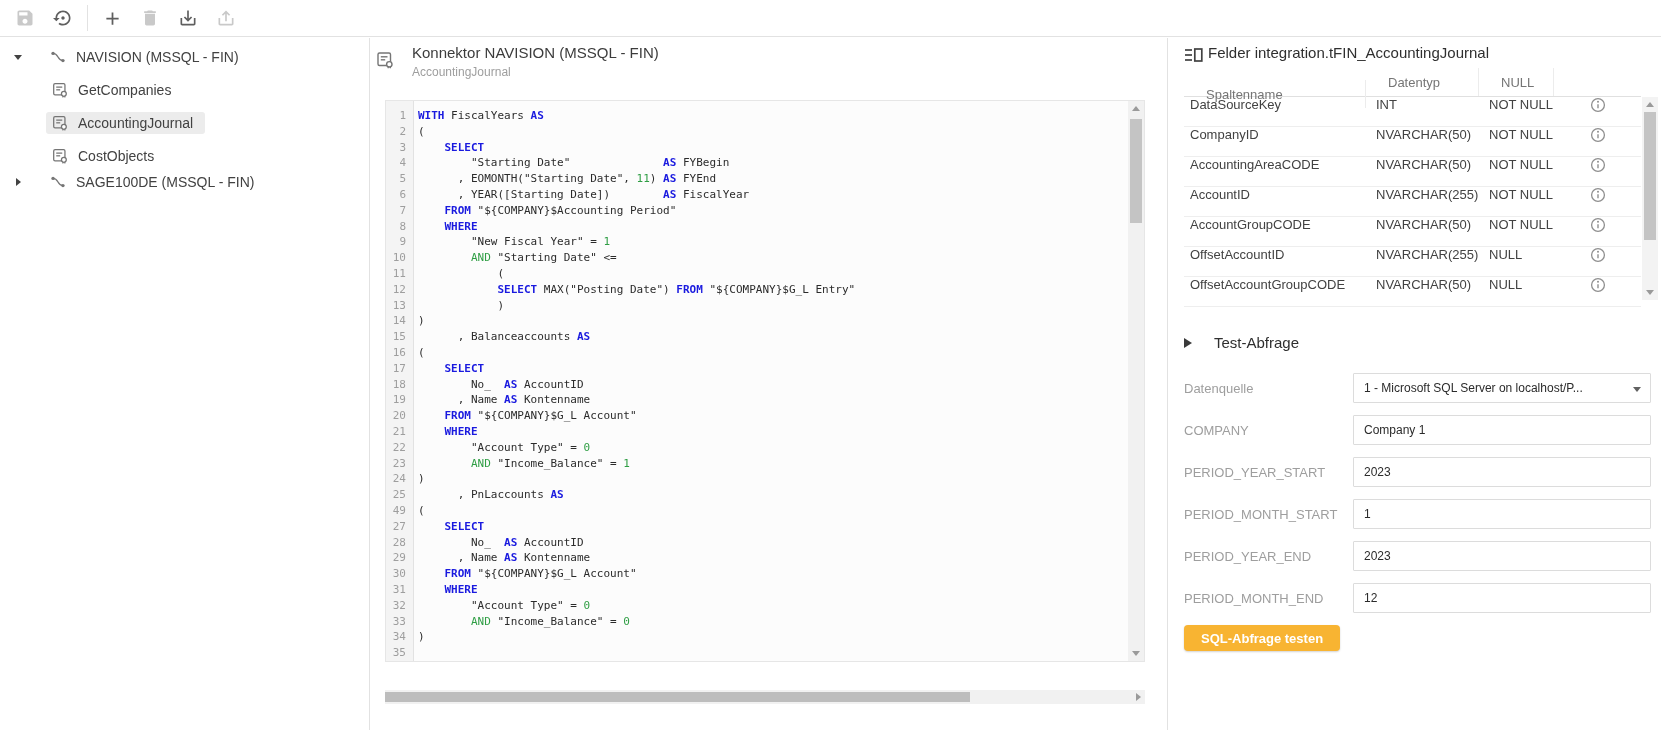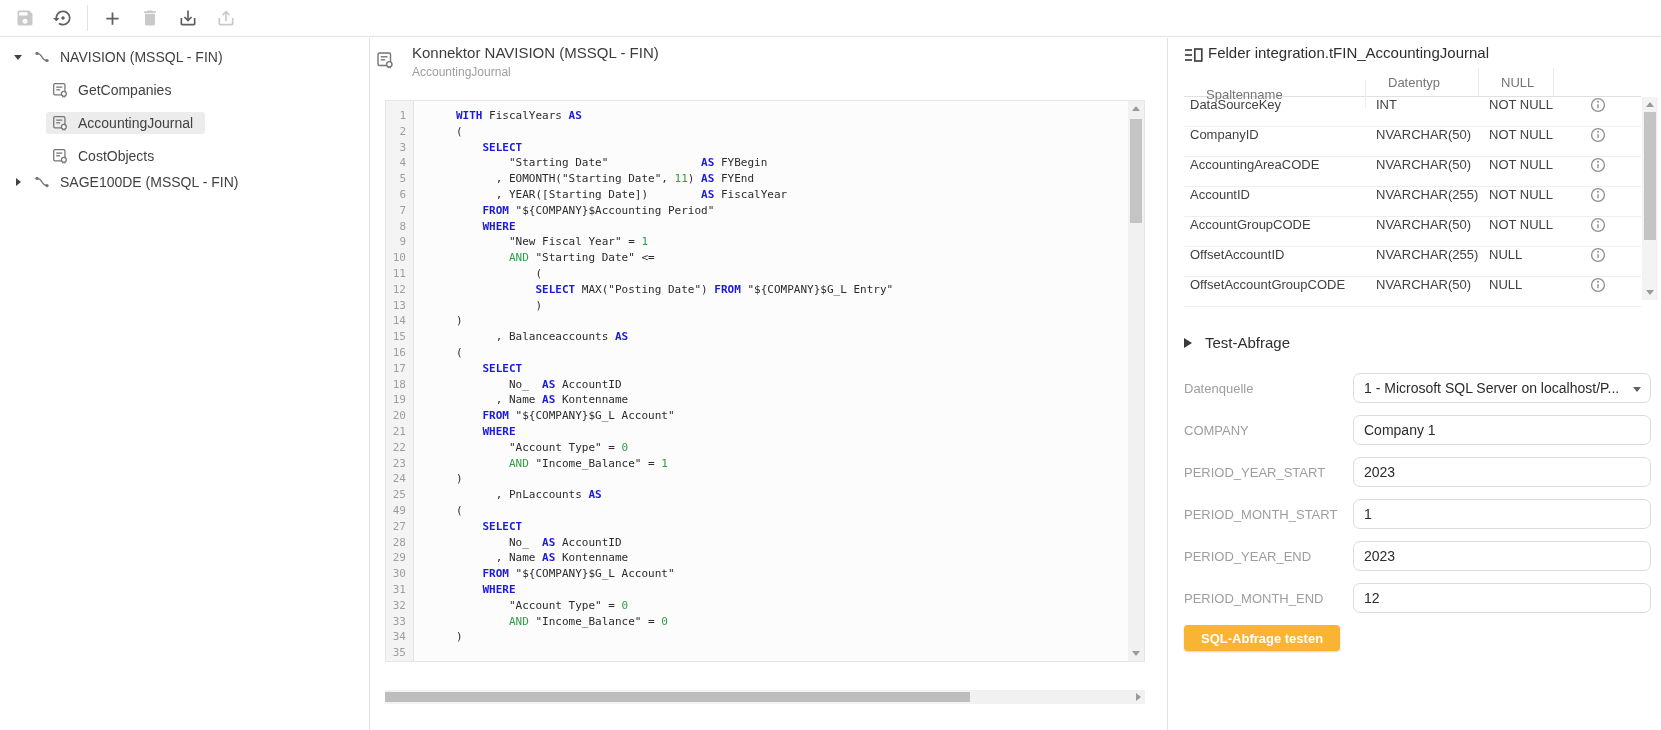--- a/index.html
+++ b/index.html
@@ -9,41 +9,41 @@
   .toolbar{position:absolute;top:0;left:0;width:1661px;height:37px;box-sizing:border-box;
            border-bottom:1px solid #e2e2e2;display:flex;align-items:center;padding-left:6px;background:#fff;}
   .tb-btn{width:38px;height:30px;display:flex;align-items:center;justify-content:center;cursor:pointer;}
   .tb-btn svg{fill:#5f5f5f;}
   .tb-btn.dis svg{fill:#c9c9c9;}
   .tb-sep{width:1px;height:26px;background:#e2e2e2;margin:0 5px;}
   
   .sidebar{position:absolute;top:38px;left:0;width:370px;bottom:0;box-sizing:border-box;border-right:1px solid #e2e2e2;background:#fff;}
   .tree{padding-top:7px;}
   .trow{height:24px;display:flex;align-items:center;font-size:14px;color:#424242;cursor:pointer;}
-  .trow.lv0{padding-left:8px;}
+  .trow.lv0{padding-left:8px;gap:16px;}
   .trow.lv1{padding-left:46px;margin-top:9px;}
   .trow.lv0.gap{margin-top:2px;}
   .caret{width:20px;display:flex;align-items:center;justify-content:center;}
   .caret-down{width:0;height:0;border-left:4.5px solid transparent;border-right:4.5px solid transparent;border-top:5.5px solid #424242;}
   .caret-right{width:0;height:0;border-top:4.5px solid transparent;border-bottom:4.5px solid transparent;border-left:5.5px solid #424242;}
   .hl{display:flex;align-items:center;gap:9px;padding:2px 12px 2px 5px;border-radius:3px;}
   .trow.sel .hl{background:#ececec;}
   .ticon{width:18px;height:18px;display:block;}
   
   .middle{position:absolute;left:371px;top:38px;width:796px;bottom:0;background:#fff;}
   .mhead-icon{position:absolute;left:4px;top:12px;width:20px;height:20px;}
   .mtitle{position:absolute;left:41px;top:6px;font-size:15px;color:#3c3c3c;text-align:center;}
   .msub{position:absolute;left:41px;top:27px;font-size:12px;color:#9e9e9e;}
   .editor{position:absolute;left:14px;top:62px;width:760px;height:562px;box-sizing:border-box;
           background:#fcfcfc;border:1px solid #e6e6e6;}
   .gutter{position:absolute;left:0;top:0;bottom:0;width:27px;background:#f4f4f4;border-right:1px solid #e2e2e2;}
   .lines{position:absolute;left:0;top:7px;right:17px;font-family:"DejaVu Sans Mono",monospace;font-size:11px;line-height:15.8px;}
   .cl{display:flex;height:15.8px;}
   .ln{flex:0 0 27px;text-align:right;box-sizing:border-box;padding-right:7px;color:#9e9e9e;}
-  .lc{white-space:pre;padding-left:5px;color:#2b2b2b;margin-left:38px;}
+  .lc{white-space:pre;padding-left:5px;color:#2b2b2b;}
   .tk-k{color:#1a1adf;font-weight:bold;}
   .tk-g{color:#2f9e44;}
   .tk-t{color:#2b2b2b;}
   
   .vsb{position:absolute;right:0;top:0;bottom:0;width:16px;background:#f1f1f1;}
   .vsb .thumb{position:absolute;left:2px;right:2px;top:18px;height:104px;background:#c4c4c4;}
   .sb-up{position:absolute;top:5px;left:4px;width:0;height:0;border-left:4px solid transparent;border-right:4px solid transparent;border-bottom:5px solid #9a9a9a;}
   .sb-dn{position:absolute;bottom:5px;left:4px;width:0;height:0;border-left:4px solid transparent;border-right:4px solid transparent;border-top:5px solid #9a9a9a;}
   .hsb{position:absolute;left:14px;top:652px;width:760px;height:14px;background:#f1f1f1;}
   .hsb .thumb{position:absolute;top:2px;bottom:2px;left:0;width:585px;background:#bdbdbd;}
@@ -56,28 +56,28 @@
   .fhead{display:flex;height:29px;align-items:center;font-size:13px;color:#757575;width:457px;box-sizing:border-box;border-bottom:1px solid #e0e0e0;}
   .fhead .hc{box-sizing:border-box;height:100%;display:flex;align-items:center;border-right:1px solid #ececec;padding-left:22px;}
   .hc1{width:182px;margin-top:24px;}.hc2{width:113px;}.hc3{width:75px;}.hc4{width:87px;border-right:none!important;}
   .frow{display:flex;height:29px;font-size:13px;color:#424242;width:457px;border-bottom:1px solid #eeeeee;}
   .frow .c1{width:182px;box-sizing:border-box;padding-left:6px;}
   .frow .c2{width:113px;box-sizing:border-box;padding-left:10px;}
   .frow .c3{width:75px;box-sizing:border-box;padding-left:10px;}
   .frow .c4{width:87px;display:flex;justify-content:center;}
   .tsb{position:absolute;right:0;top:29px;height:203px;width:16px;background:#f3f3f3;}
   .tsb .thumb{position:absolute;left:2px;right:2px;top:15px;height:128px;background:#c4c4c4;}
-  .tq-head{position:absolute;left:16px;top:296px;display:flex;align-items:center;gap:13px;cursor:pointer;}
+  .tq-head{position:absolute;left:16px;top:296px;display:flex;align-items:center;gap:22px;cursor:pointer;}
   .tq-caret{width:0;height:0;border-top:5.5px solid transparent;border-bottom:5.5px solid transparent;border-left:8px solid #3a3a3a;}
   .tq-title{font-size:15px;color:#2f2f2f;}
   .tform{position:absolute;left:16px;top:335px;right:10px;}
   .form-row{display:flex;align-items:center;margin-bottom:12px;height:30px;}
   .form-label{flex:0 0 169px;font-size:13px;color:#9e9e9e;}
-  .form-input,.form-select{width:299px;height:30px;box-sizing:border-box;border:1px solid #dcdcdc;border-radius:7px;
-       background:#fff;font-family:"Liberation Sans",sans-serif;font-size:14px;color:#2b2b2b;padding:0 10px;outline:none;}
+  .form-input,.form-select{width:299px;height:30px;box-sizing:border-box;border:1px solid #dcdcdc;border-radius:1px;
+       background:#fff;font-family:"Liberation Sans",sans-serif;font-size:12px;color:#2b2b2b;padding:0 10px;outline:none;}
   .form-select{display:flex;align-items:center;position:relative;cursor:pointer;padding-right:26px;white-space:nowrap;overflow:hidden;}
   .sel-caret{position:absolute;right:9px;top:13px;width:0;height:0;border-left:4.5px solid transparent;border-right:4.5px solid transparent;border-top:5px solid #616161;}
   .test-btn{position:absolute;left:16px;top:587px;height:26px;padding:0 17px;border:none;border-radius:4px;
        background:#f8b432;color:#fff;font-family:"Liberation Sans",sans-serif;font-size:13px;font-weight:bold;cursor:pointer;
        box-shadow:0 1px 2px rgba(0,0,0,.18);}
   .info-icon{cursor:pointer;display:block;}
 </style>
 </head>
 <body>
 

